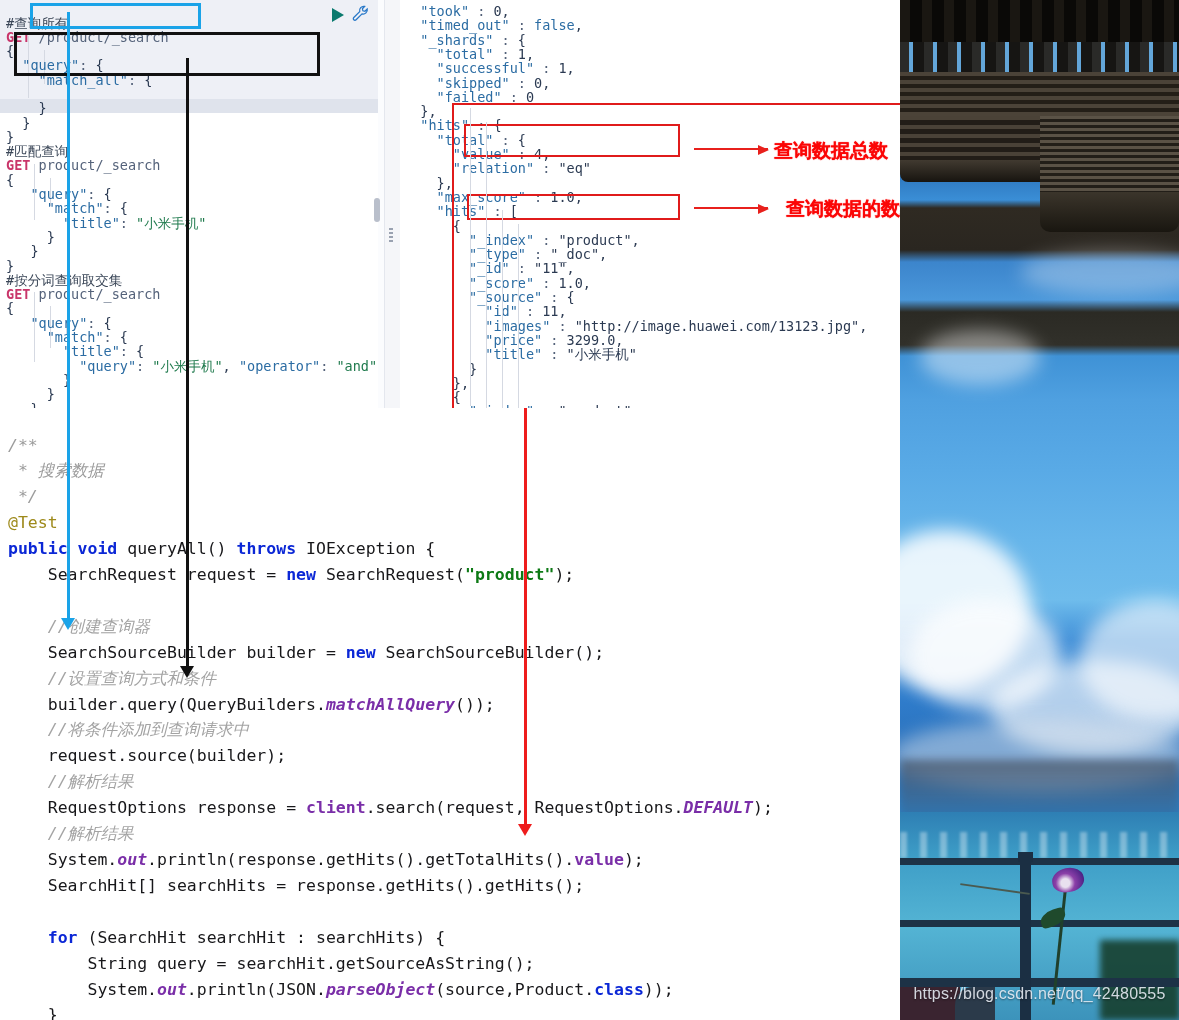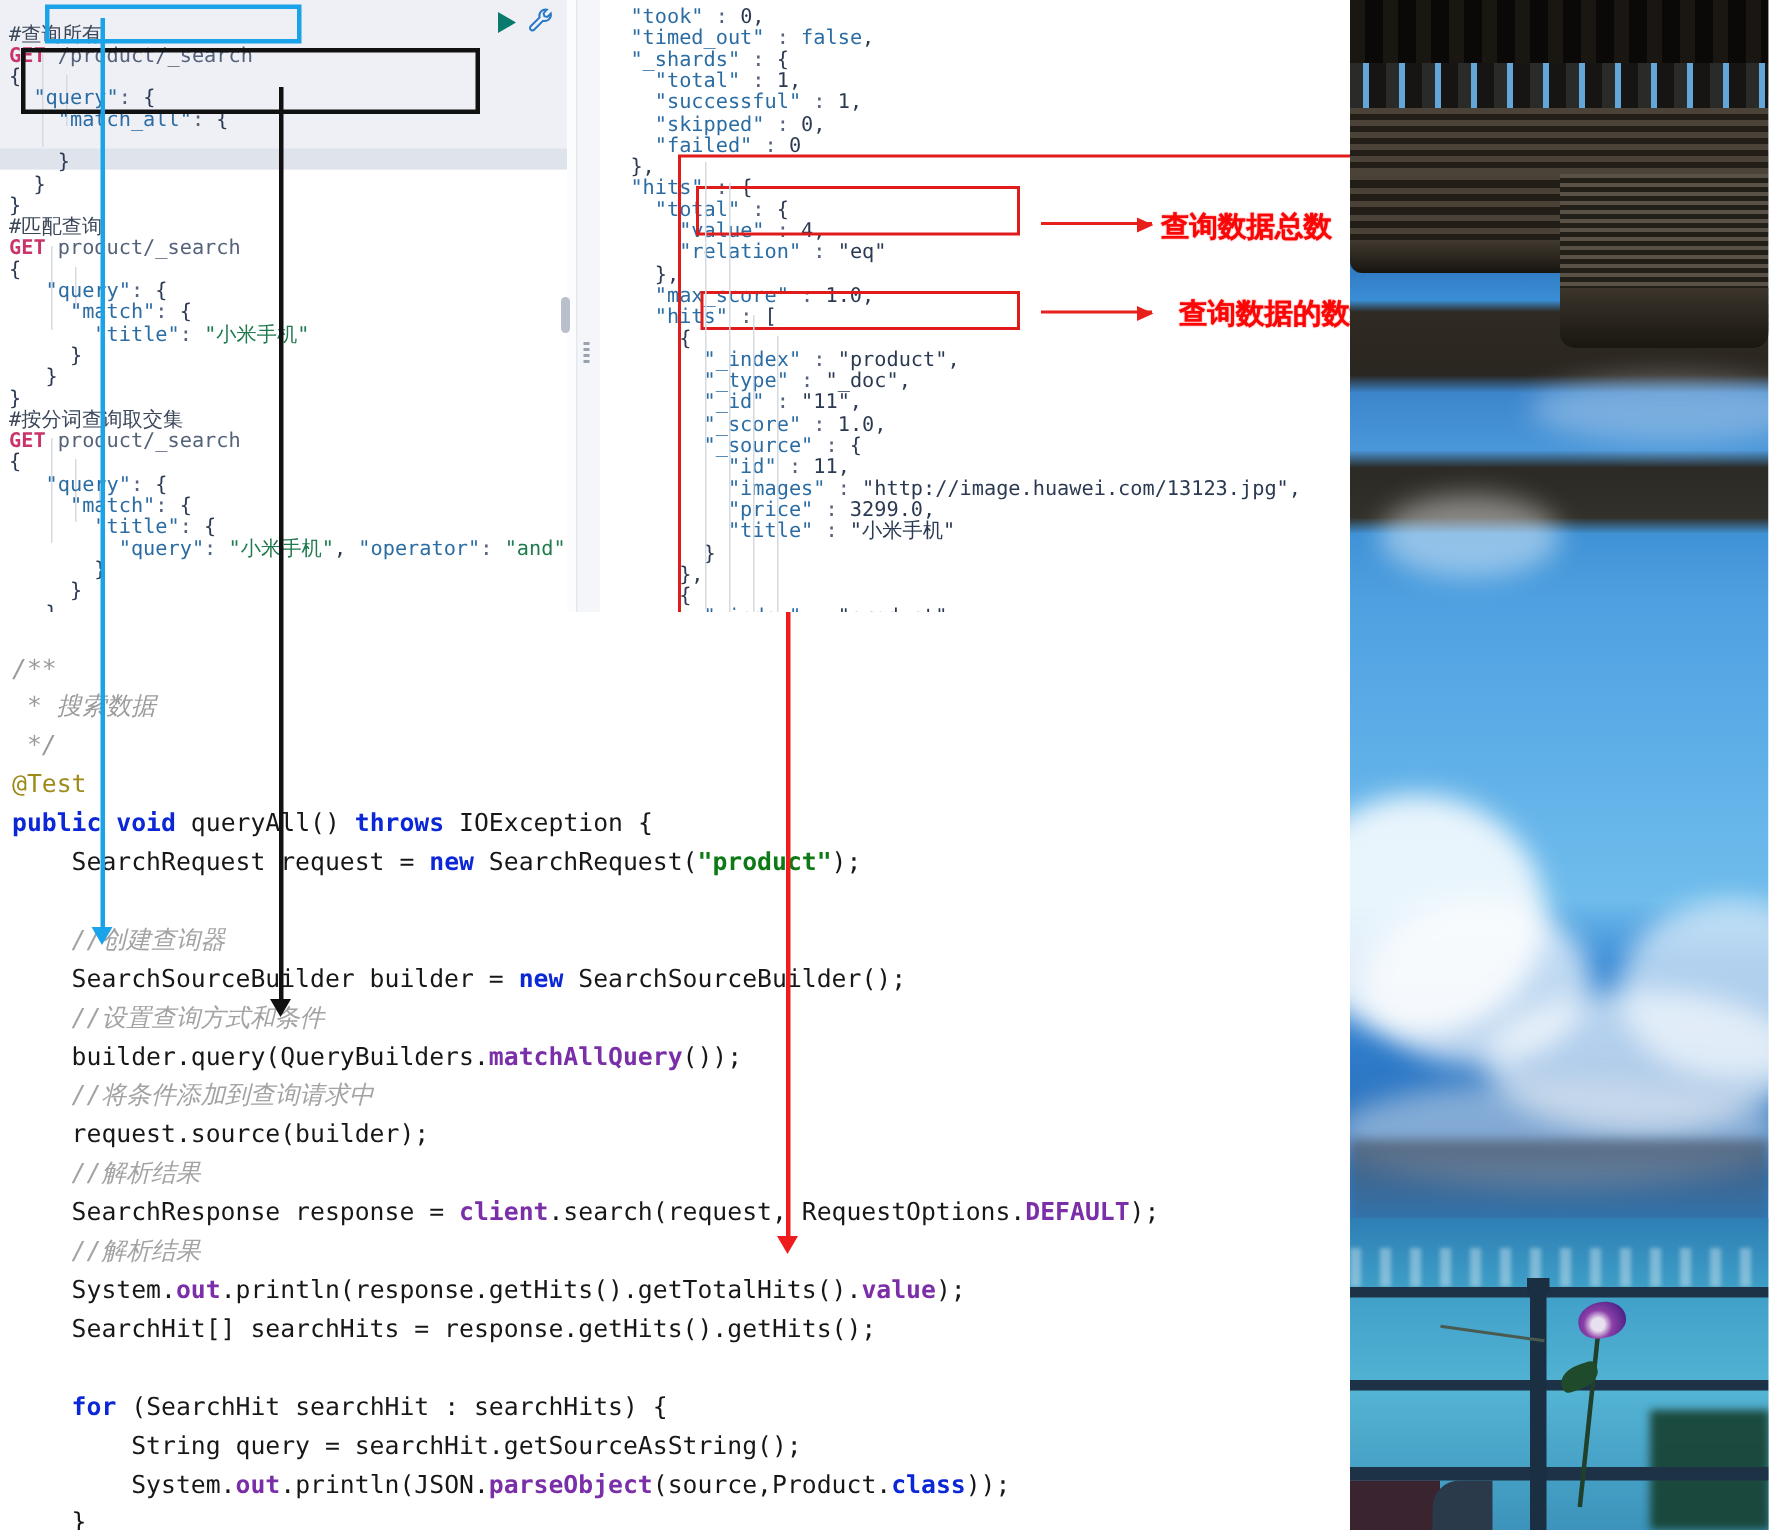--- a/index.html
+++ b/index.html
@@ -178,21 +178,21 @@
   #java-code{
     position:absolute;left:8px;top:8px;width:890px;
     font-size:16.5px;line-height:25.9px;white-space:pre;color:#17171a;
     font-family:"DejaVu Sans Mono","Liberation Mono",monospace;
   }
   .jcmtblk{color:#9b9b9b;font-style:italic;}
   .jcmt{color:#a3a3a3;font-style:italic;}
   .jann{color:#9e8a1b;}
   .jkw{color:#0b27d6;font-weight:bold;text-align:right;}
   .jstr{color:#0d7a15;font-weight:bold;}
-  .jfield{color:#7a2ea8;font-weight:bold;}
+  .jfield{color:#7a2ea8;font-style:italic;font-weight:bold;}
   .jstatic{color:#7a2ea8;font-weight:bold;}
   .jmth{color:#17171a;}
 </style>
 </head>
 <body>
 
 <div id="wallpaper">
   <div class="wp-sky"></div>
   <div class="cloud c1"></div>
   <div class="cloud c2"></div>
@@ -216,20 +216,21 @@
   <div class="flw"></div>
   <div class="fg-dark"></div>
   <div class="fg-dark2"></div>
   <div class="blind b1"></div>
   <div class="blind b2"></div>
   <div class="blind b3"></div>
   <div class="blind b6"></div>
   <div class="blind b7"></div>
   <div class="blind b4"></div>
   <div class="blind b5"></div>
+  <div id="watermark">https://blog.csdn.net/qq_42480555</div>
 </div>
 
 <div id="kibana">
 
   <div id="req-editor">
     <div class="hl-block"></div>
     <div class="hl-line"></div>
     <div class="foldline" style="left:28px;top:36px;height:62px;"></div>
     <div class="foldline" style="left:44px;top:50px;height:34px;"></div>
     <div class="foldline" style="left:34px;top:164px;height:56px;"></div>
@@ -381,21 +382,21 @@
 <span class="jkw">public void </span><span class="jmth">queryAll() </span><span class="jkw">throws </span><span class="jmth">IOException {</span>
 <span class="jmth">    SearchRequest request = </span><span class="jkw">new </span><span class="jmth">SearchRequest(</span><span class="jstr">"product"</span><span class="jmth">);</span>
 <span class="jmth"></span>
 <span class="jcmt">    //创建查询器</span>
 <span class="jmth">    SearchSourceBuilder builder = </span><span class="jkw">new </span><span class="jmth">SearchSourceBuilder();</span>
 <span class="jcmt">    //设置查询方式和条件</span>
 <span class="jmth">    builder.query(QueryBuilders.</span><span class="jfield">matchAllQuery</span><span class="jmth">());</span>
 <span class="jcmt">    //将条件添加到查询请求中</span>
 <span class="jmth">    request.source(builder);</span>
 <span class="jcmt">    //解析结果</span>
-<span class="jmth">    SearchResponse response = </span><span class="jstatic">client</span><span class="jmth">.search(request, RequestOptions.</span><span class="jfield">DEFAULT</span><span class="jmth">);</span>
+<span class="jmth">    RequestOptions response = </span><span class="jstatic">client</span><span class="jmth">.search(request, RequestOptions.</span><span class="jfield">DEFAULT</span><span class="jmth">);</span>
 <span class="jcmt">    //解析结果</span>
 <span class="jmth">    System.</span><span class="jfield">out</span><span class="jmth">.println(response.getHits().getTotalHits().</span><span class="jstatic">value</span><span class="jmth">);</span>
 <span class="jmth">    SearchHit[] searchHits = response.getHits().getHits();</span>
 <span class="jmth"></span>
 <span class="jkw">    for </span><span class="jmth">(SearchHit searchHit : searchHits) {</span>
 <span class="jmth">        String query = searchHit.getSourceAsString();</span>
 <span class="jmth">        System.</span><span class="jfield">out</span><span class="jmth">.println(JSON.</span><span class="jfield">parseObject</span><span class="jmth">(source,Product.</span><span class="jkw">class</span><span class="jmth">));</span>
 <span class="jmth">    }</span>
 </pre>
 </div>

